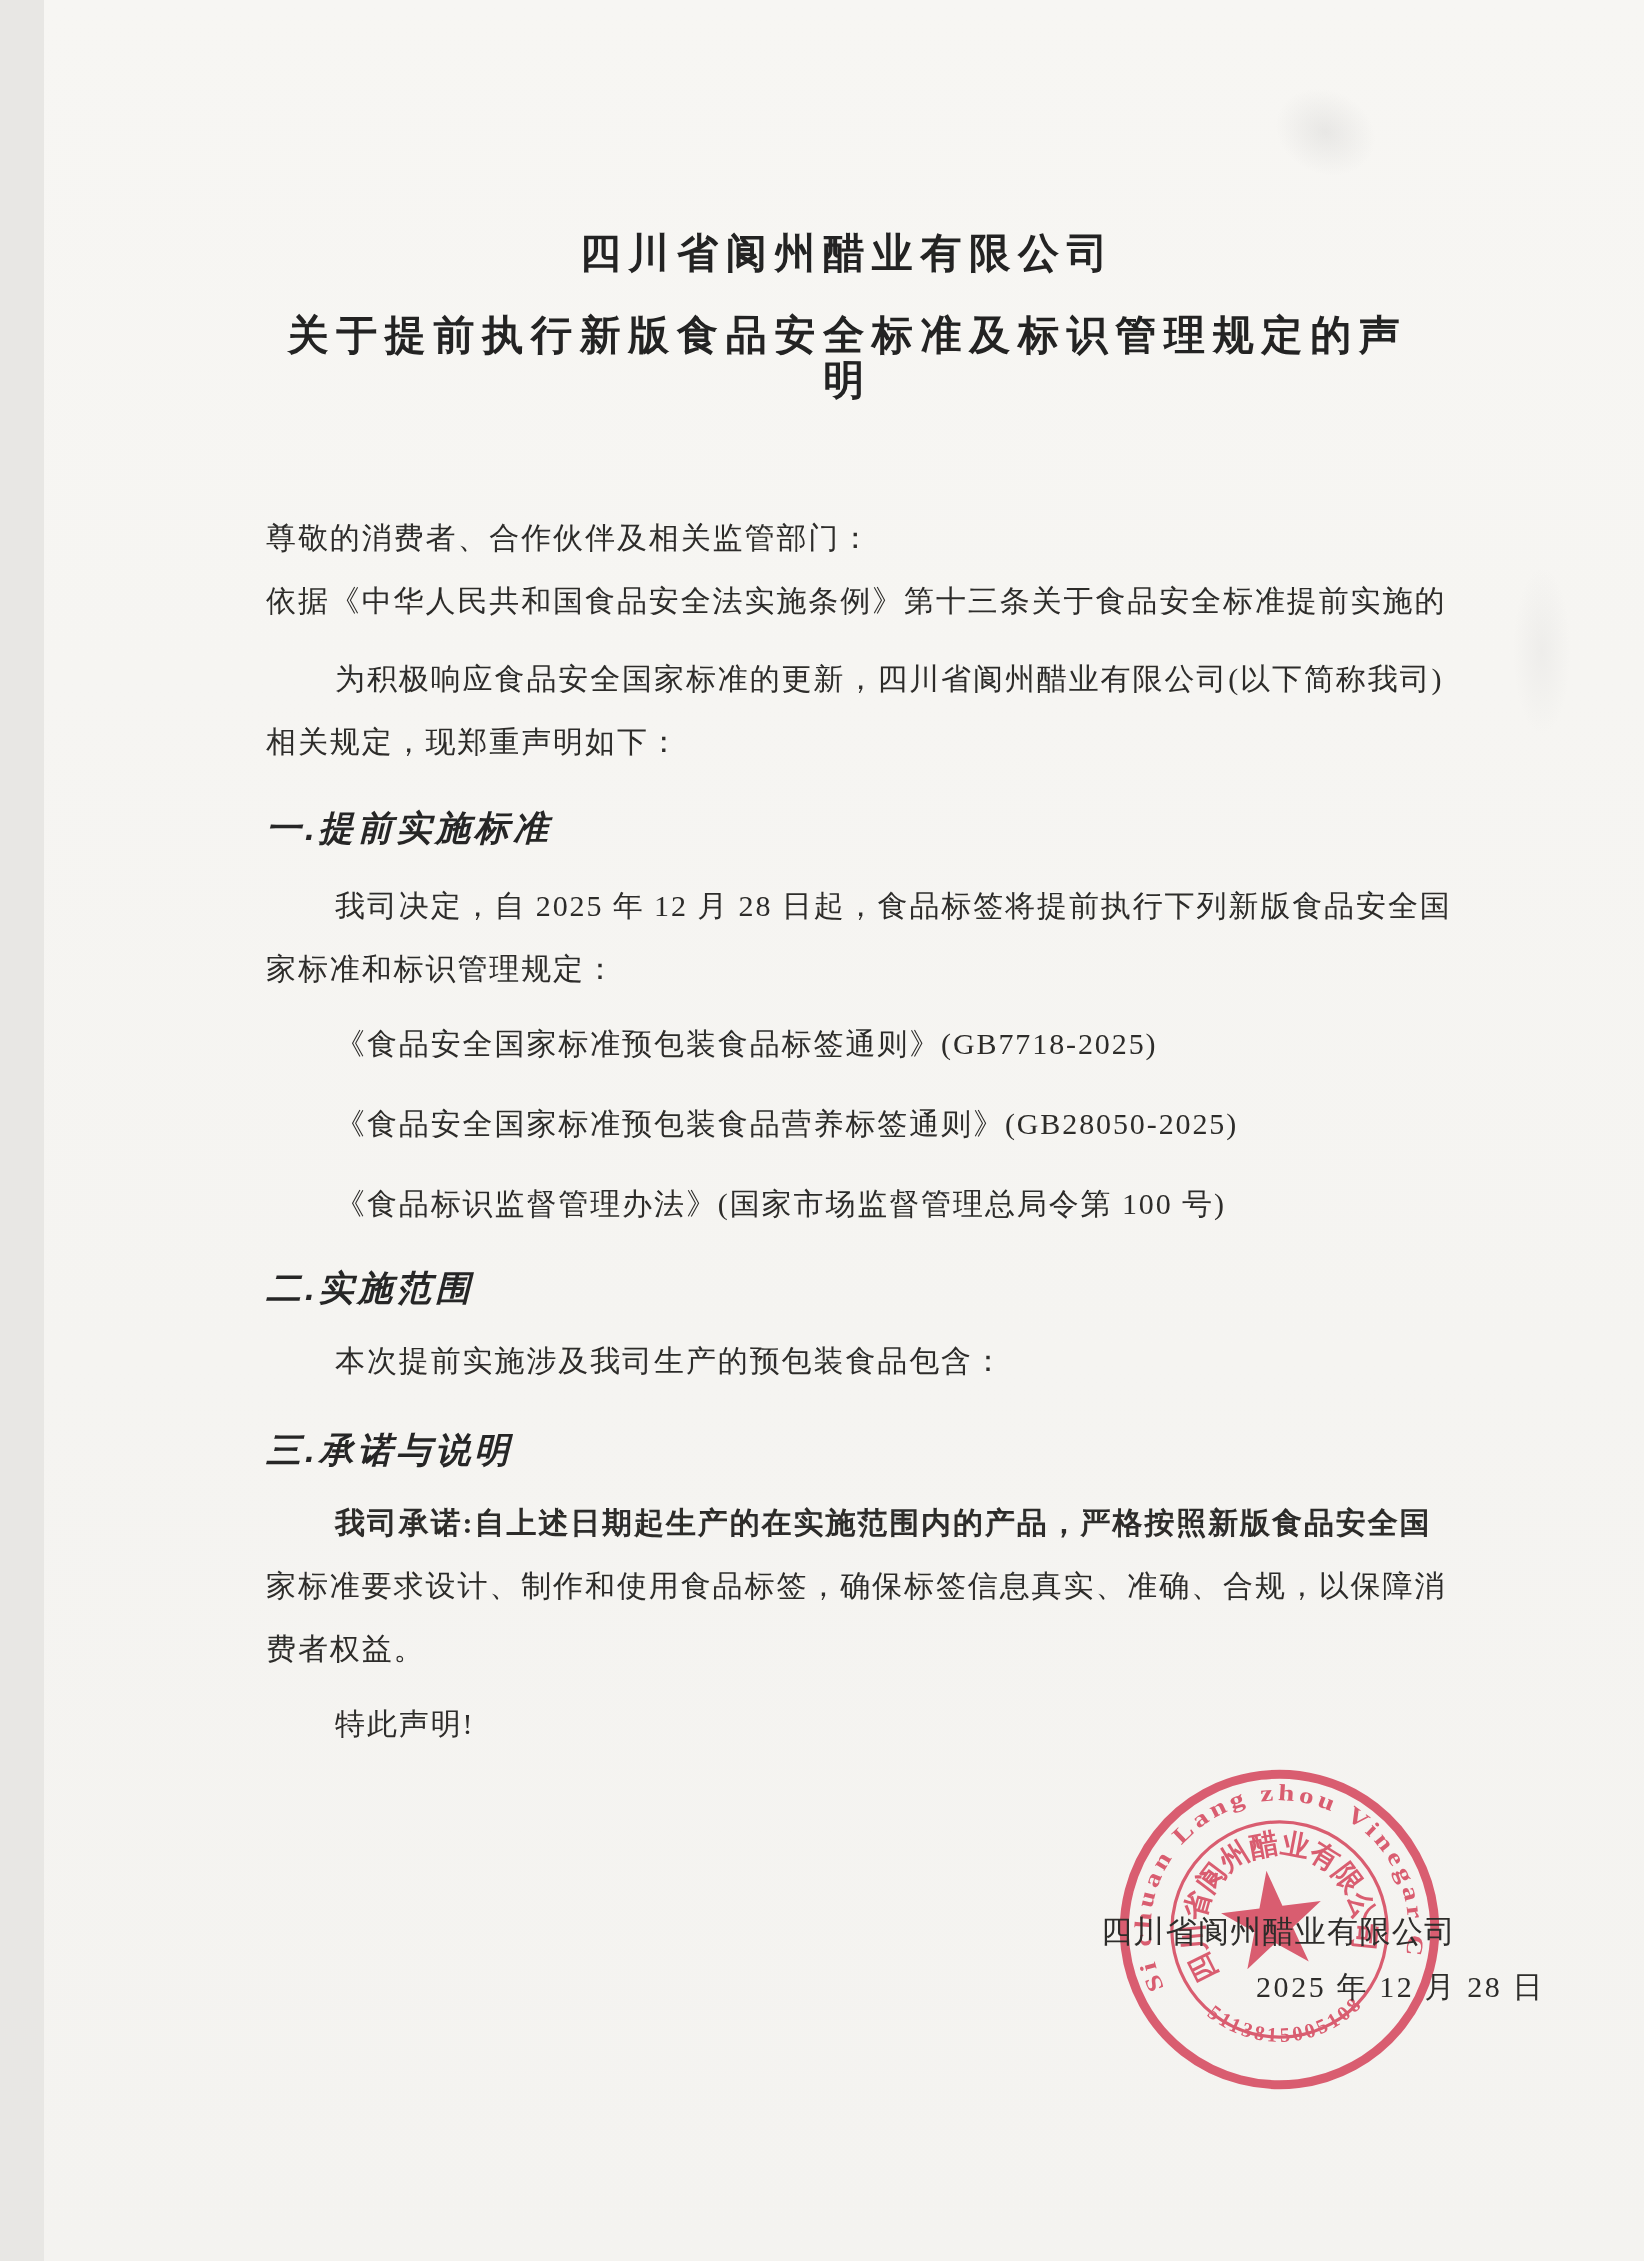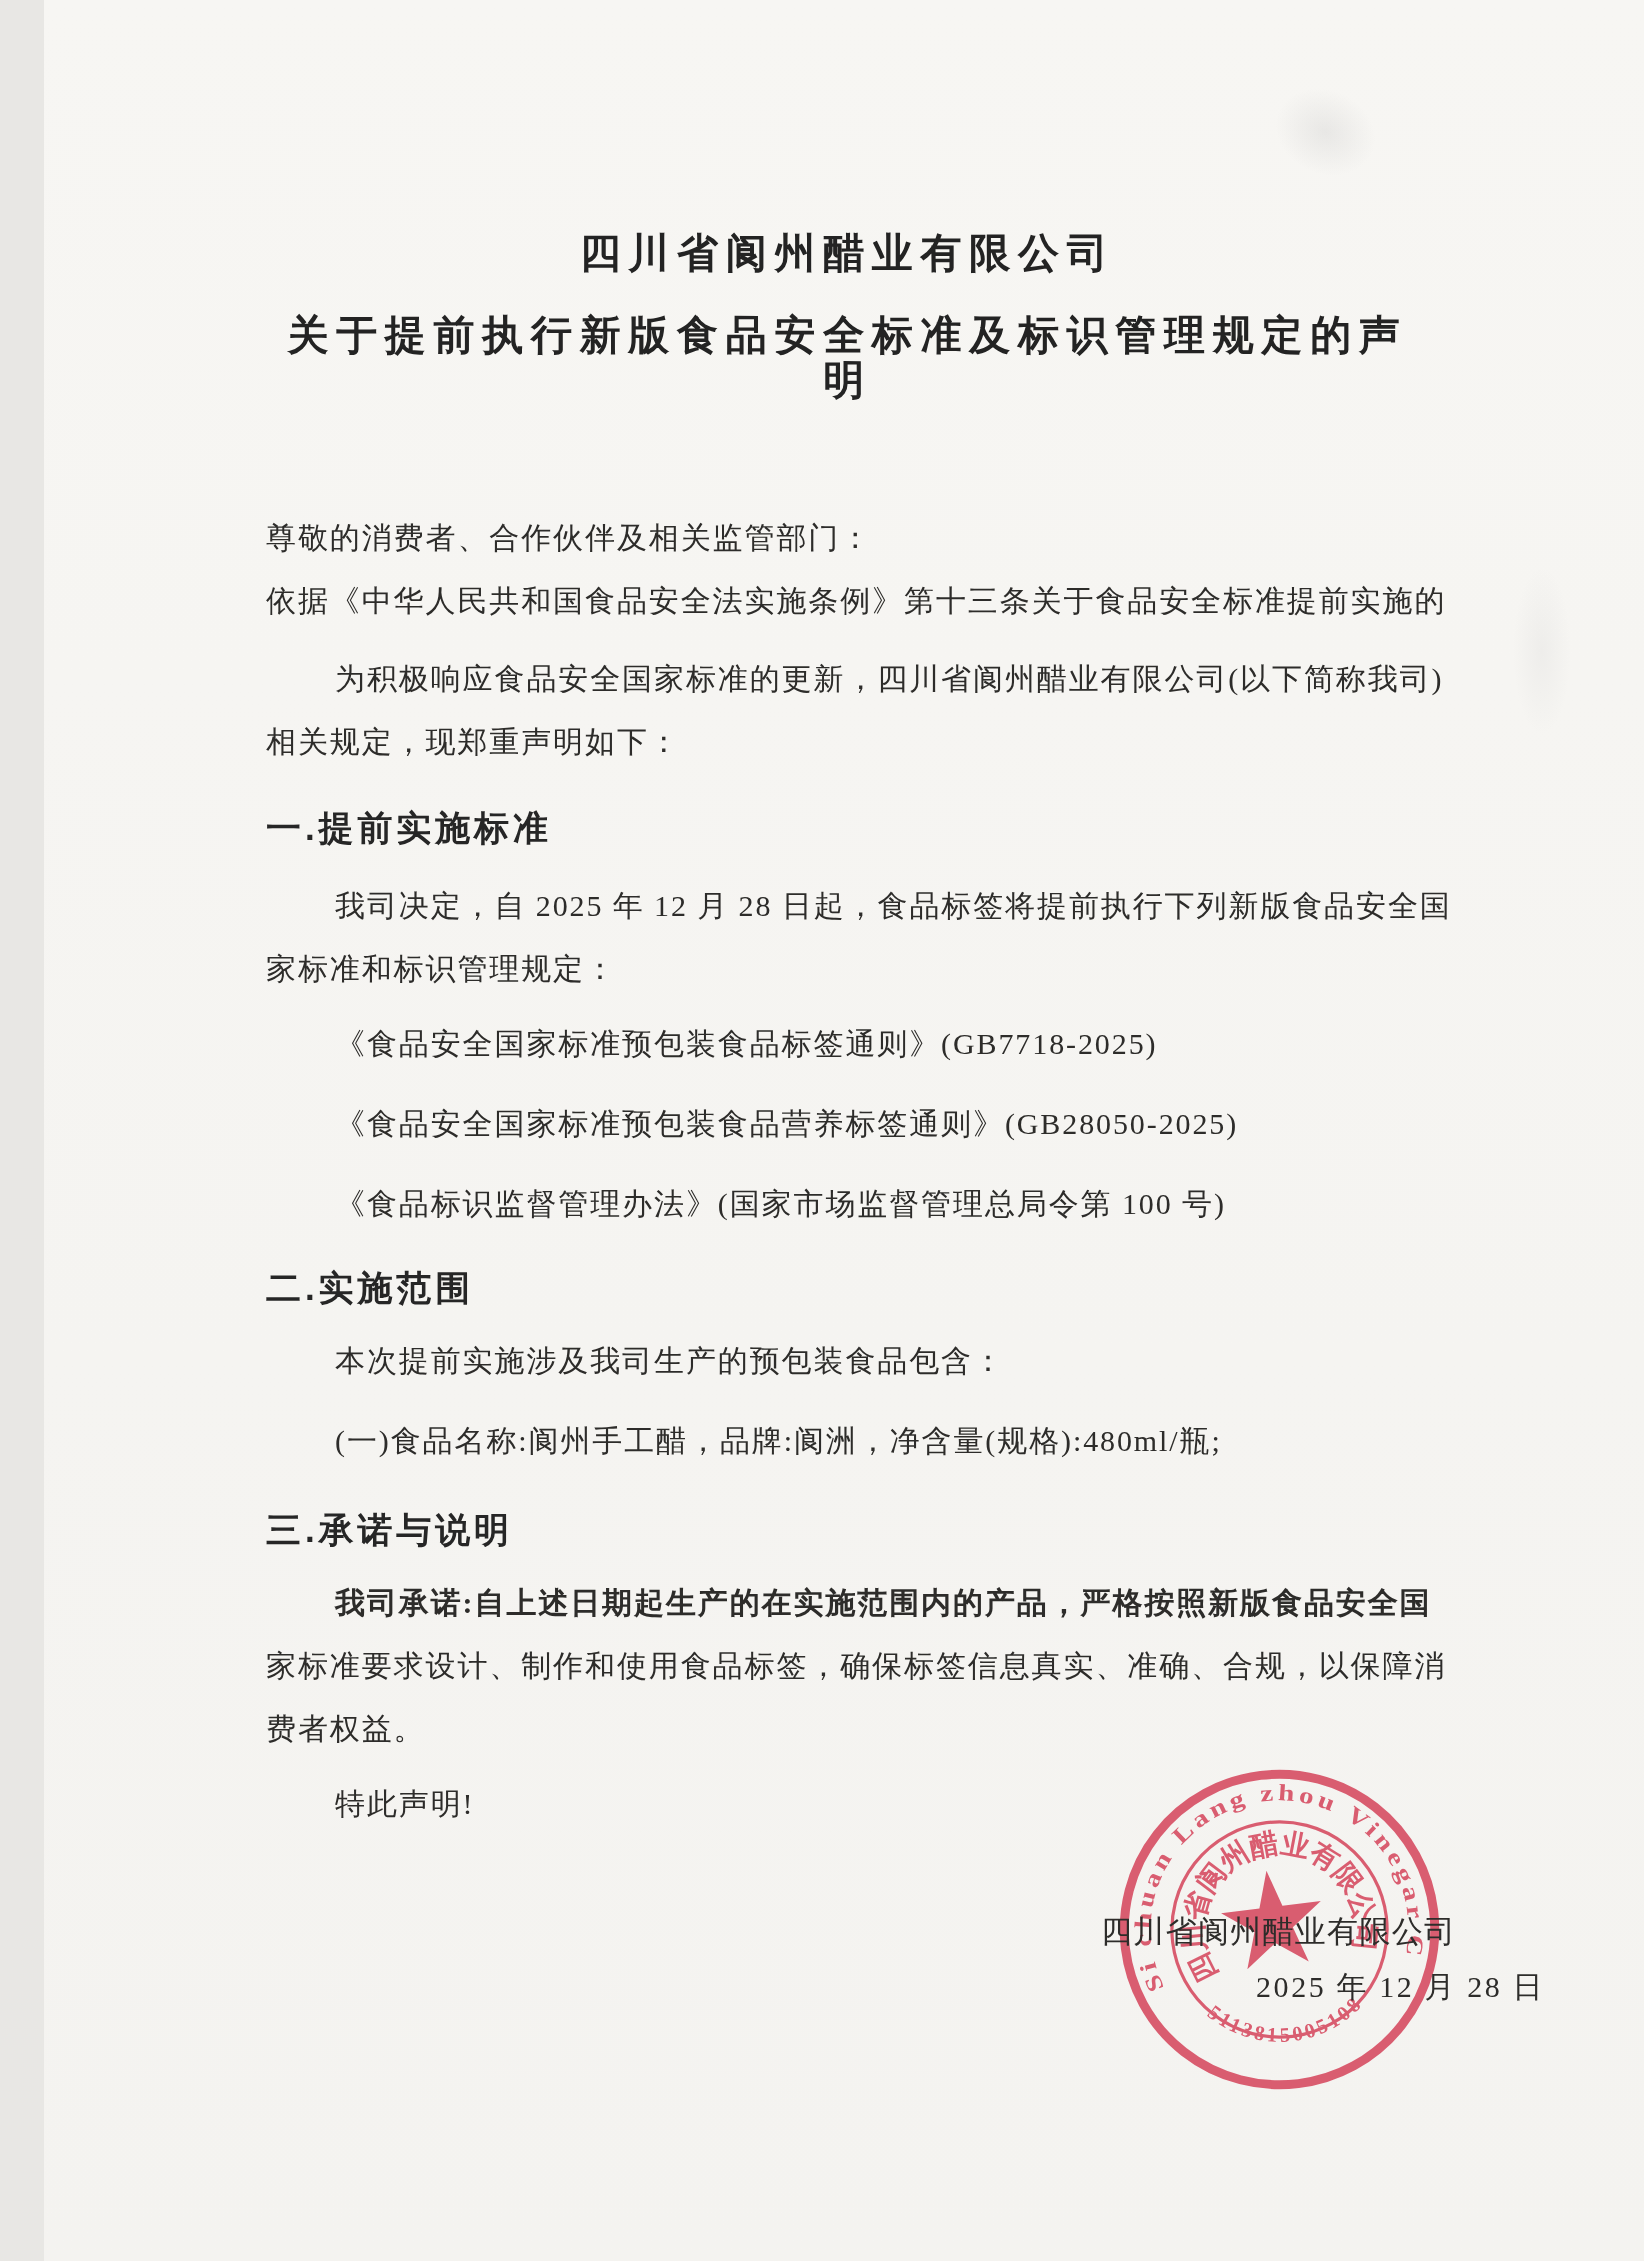--- a/index.html
+++ b/index.html
@@ -14,21 +14,21 @@
   .content { padding:0 219px 0 222px; }
   .title-line { text-align:center; font-family:"Liberation Sans","DejaVu Sans",sans-serif;
     font-weight:bold; font-size:41px; line-height:45px; letter-spacing:7.7px; color:#232323; }
   .t1 { margin:231px 0 0 0; }
   .t2 { margin:37px 0 0 0; }
   .body-line { font-size:30px; line-height:63px; letter-spacing:1.9px; white-space:nowrap; }
   .indent { text-indent:69px; }
   .salutation { margin-top:103px; }
   .intro-l1 { margin-top:15px; }
   .sec-heading { font-family:"Liberation Sans","DejaVu Sans",sans-serif; font-weight:bold;
-    font-size:35px; line-height:41px; letter-spacing:3.9px; color:#262626; white-space:nowrap; }
+    font-size:35px; line-height:41px; letter-spacing:3.9px; color:#262626; white-space:nowrap;font-style:italic; }
   .h1 { margin-top:34px; }
   .p1-l1 { margin-top:26px; }
   .std1 { margin-top:12.3px; }
   .std2 { margin-top:17px; }
   .std3 { margin-top:17px; }
   .h2 { margin-top:32px; }
   .p2-l1 { margin-top:21px; }
   .item1 { margin-top:17px; }
   .item2 { margin-top:15px; }
   .h3 { margin-top:37px; }
@@ -65,21 +65,20 @@
 
     <div class="sec-heading h1">一.提前实施标准</div>
     <div class="body-line indent p1-l1">我司决定，自 2025 年 12 月 28 日起，食品标签将提前执行下列新版食品安全国</div>
     <div class="body-line">家标准和标识管理规定：</div>
     <div class="body-line indent std1">《食品安全国家标准预包装食品标签通则》(GB7718-2025)</div>
     <div class="body-line indent std2">《食品安全国家标准预包装食品营养标签通则》(GB28050-2025)</div>
     <div class="body-line indent std3">《食品标识监督管理办法》(国家市场监督管理总局令第 100 号)</div>
 
     <div class="sec-heading h2">二.实施范围</div>
     <div class="body-line indent p2-l1">本次提前实施涉及我司生产的预包装食品包含：</div>
-    <div class="body-line indent item1">(一)食品名称:阆州手工醋，品牌:阆洲，净含量(规格):480ml/瓶;</div>
 
     <div class="sec-heading h3">三.承诺与说明</div>
     <div class="body-line indent p3-l1">我司承诺:自上述日期起生产的在实施范围内的产品，严格按照新版食品安全国</div>
     <div class="body-line">家标准要求设计、制作和使用食品标签，确保标签信息真实、准确、合规，以保障消</div>
     <div class="body-line">费者权益。</div>
 
     <div class="body-line indent closing">特此声明!</div>
   </div>
 
   <div class="stamp">

